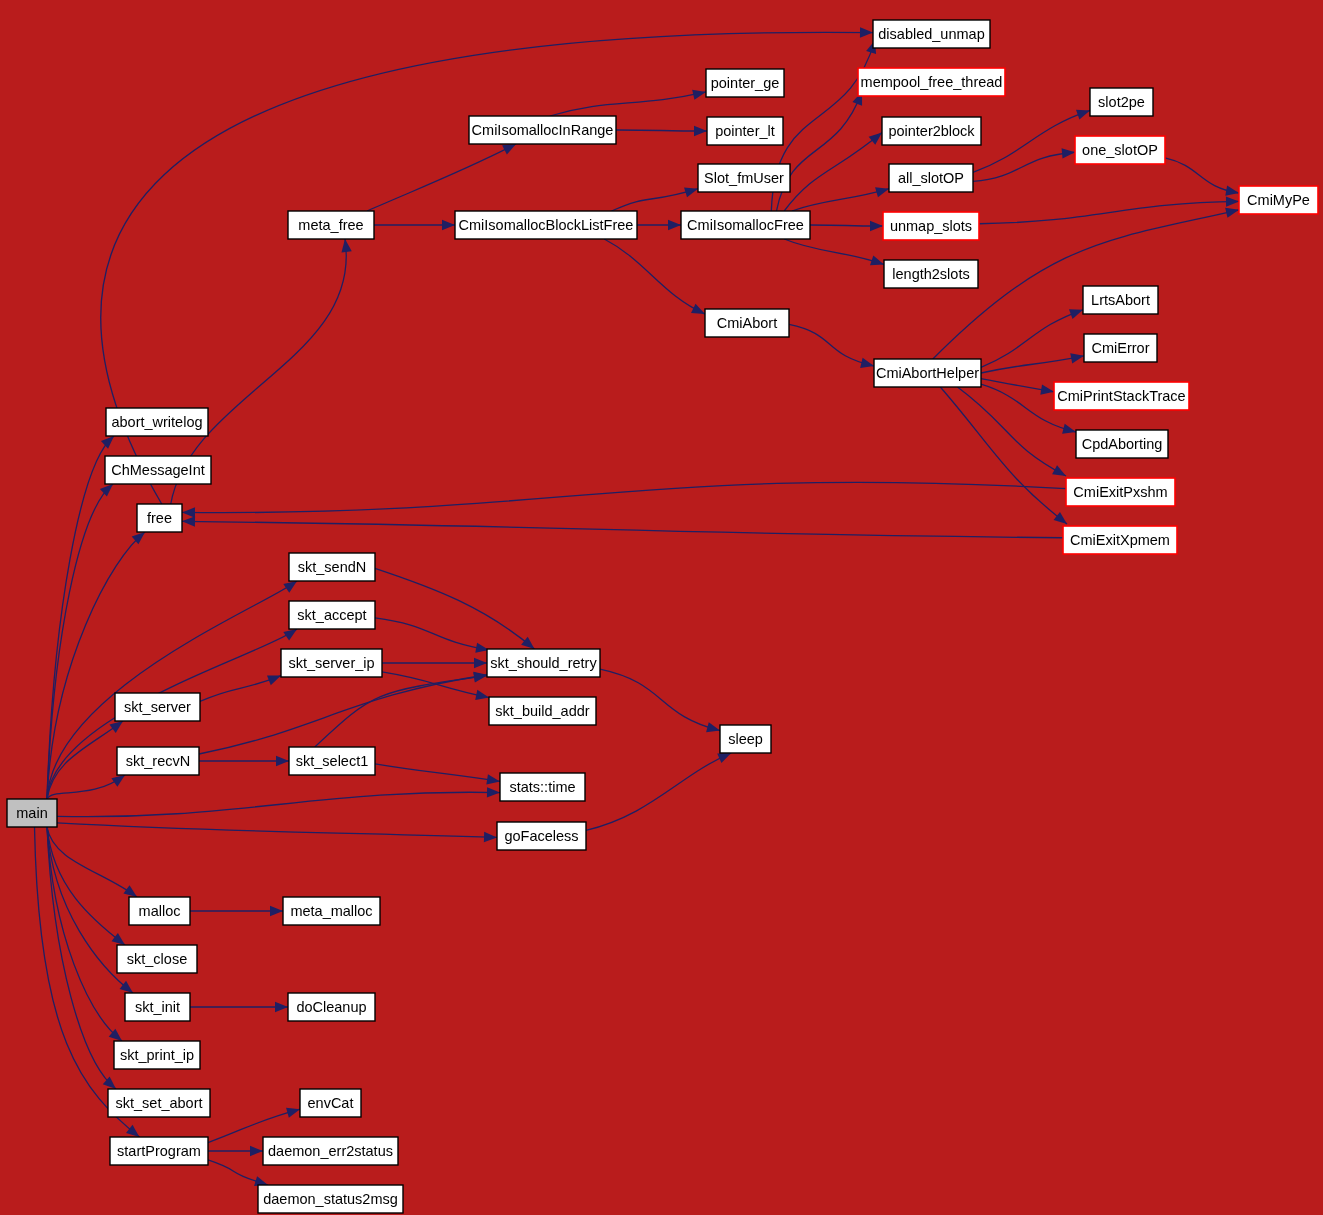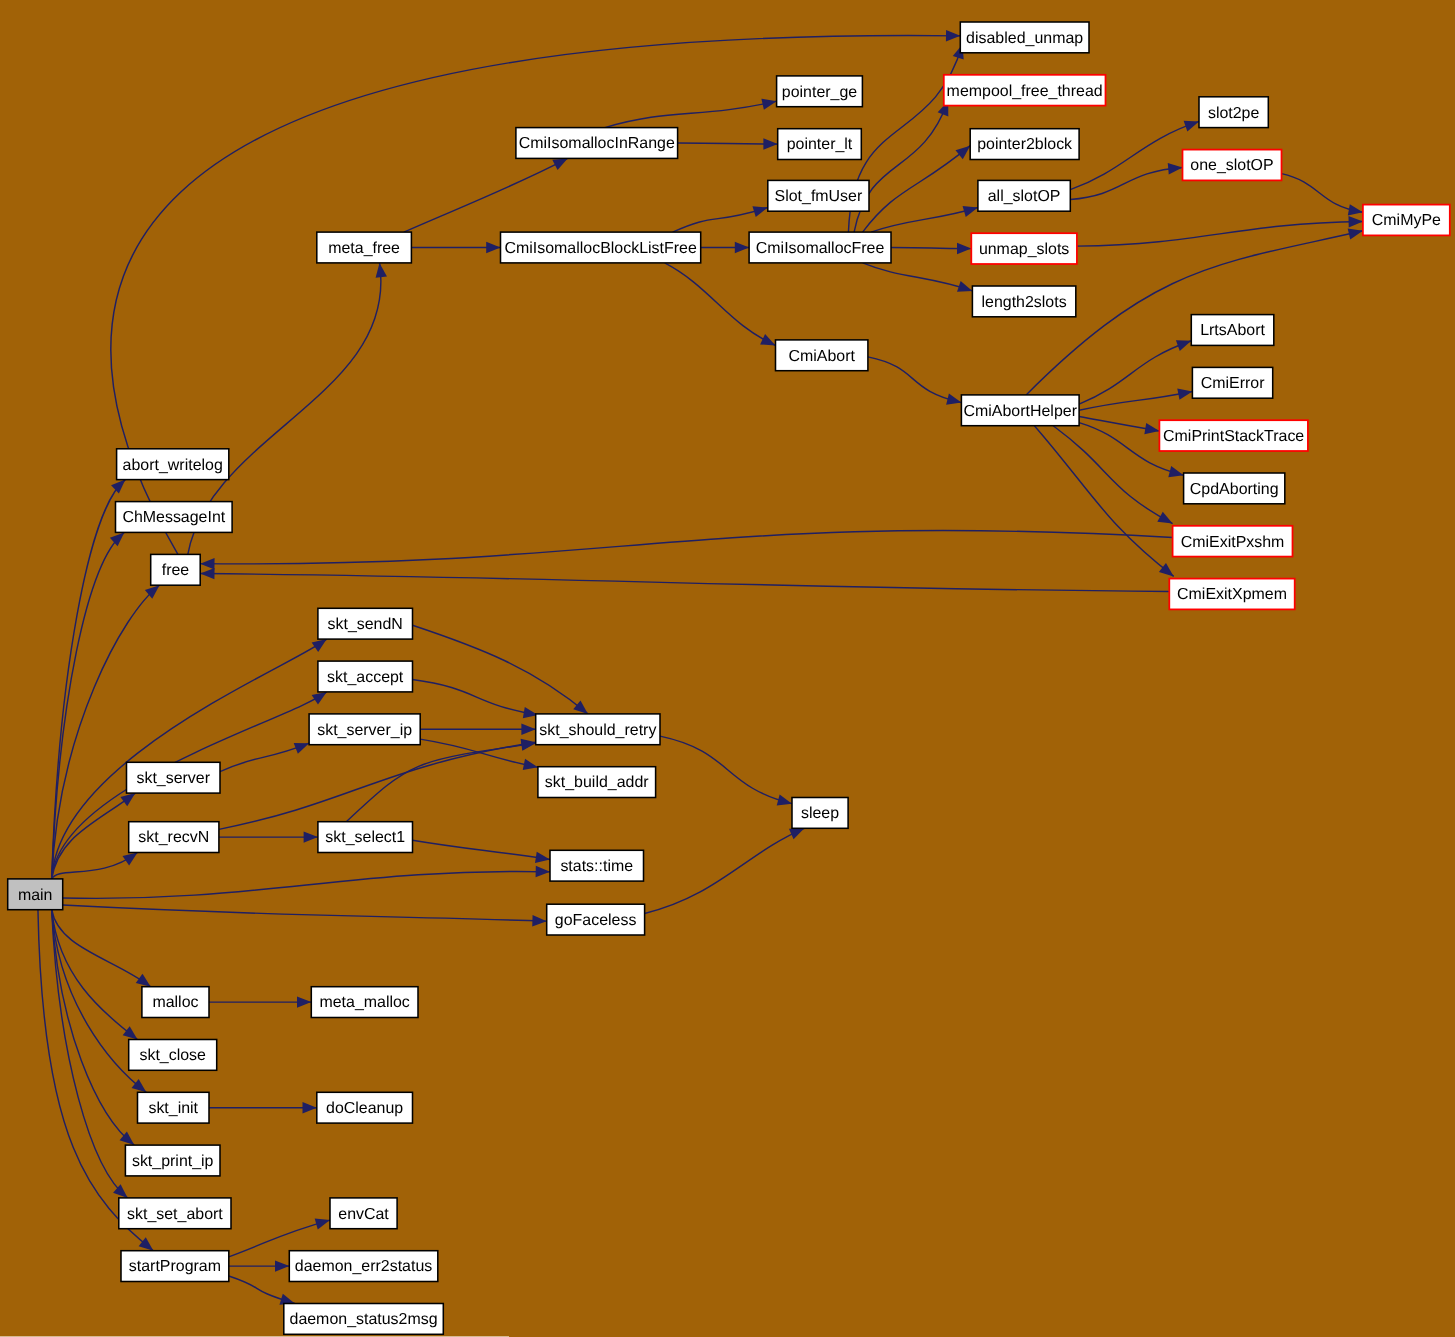--- a/index.html
+++ b/index.html
@@ -7,21 +7,21 @@
     padding: 0;
     background: #ffffff;
   }
   body {
     font-family: "Liberation Sans", sans-serif;
   }
   #graph-root {
     position: relative;
     width: 1323px;
     height: 1215px;
-    background: #a16207;
+    background: #b91c1c;
     overflow: hidden;
   }
   #graph-svg {
     position: absolute;
     left: 0;
     top: 0;
     width: 1323px;
     height: 1215px;
     display: block;
   }

